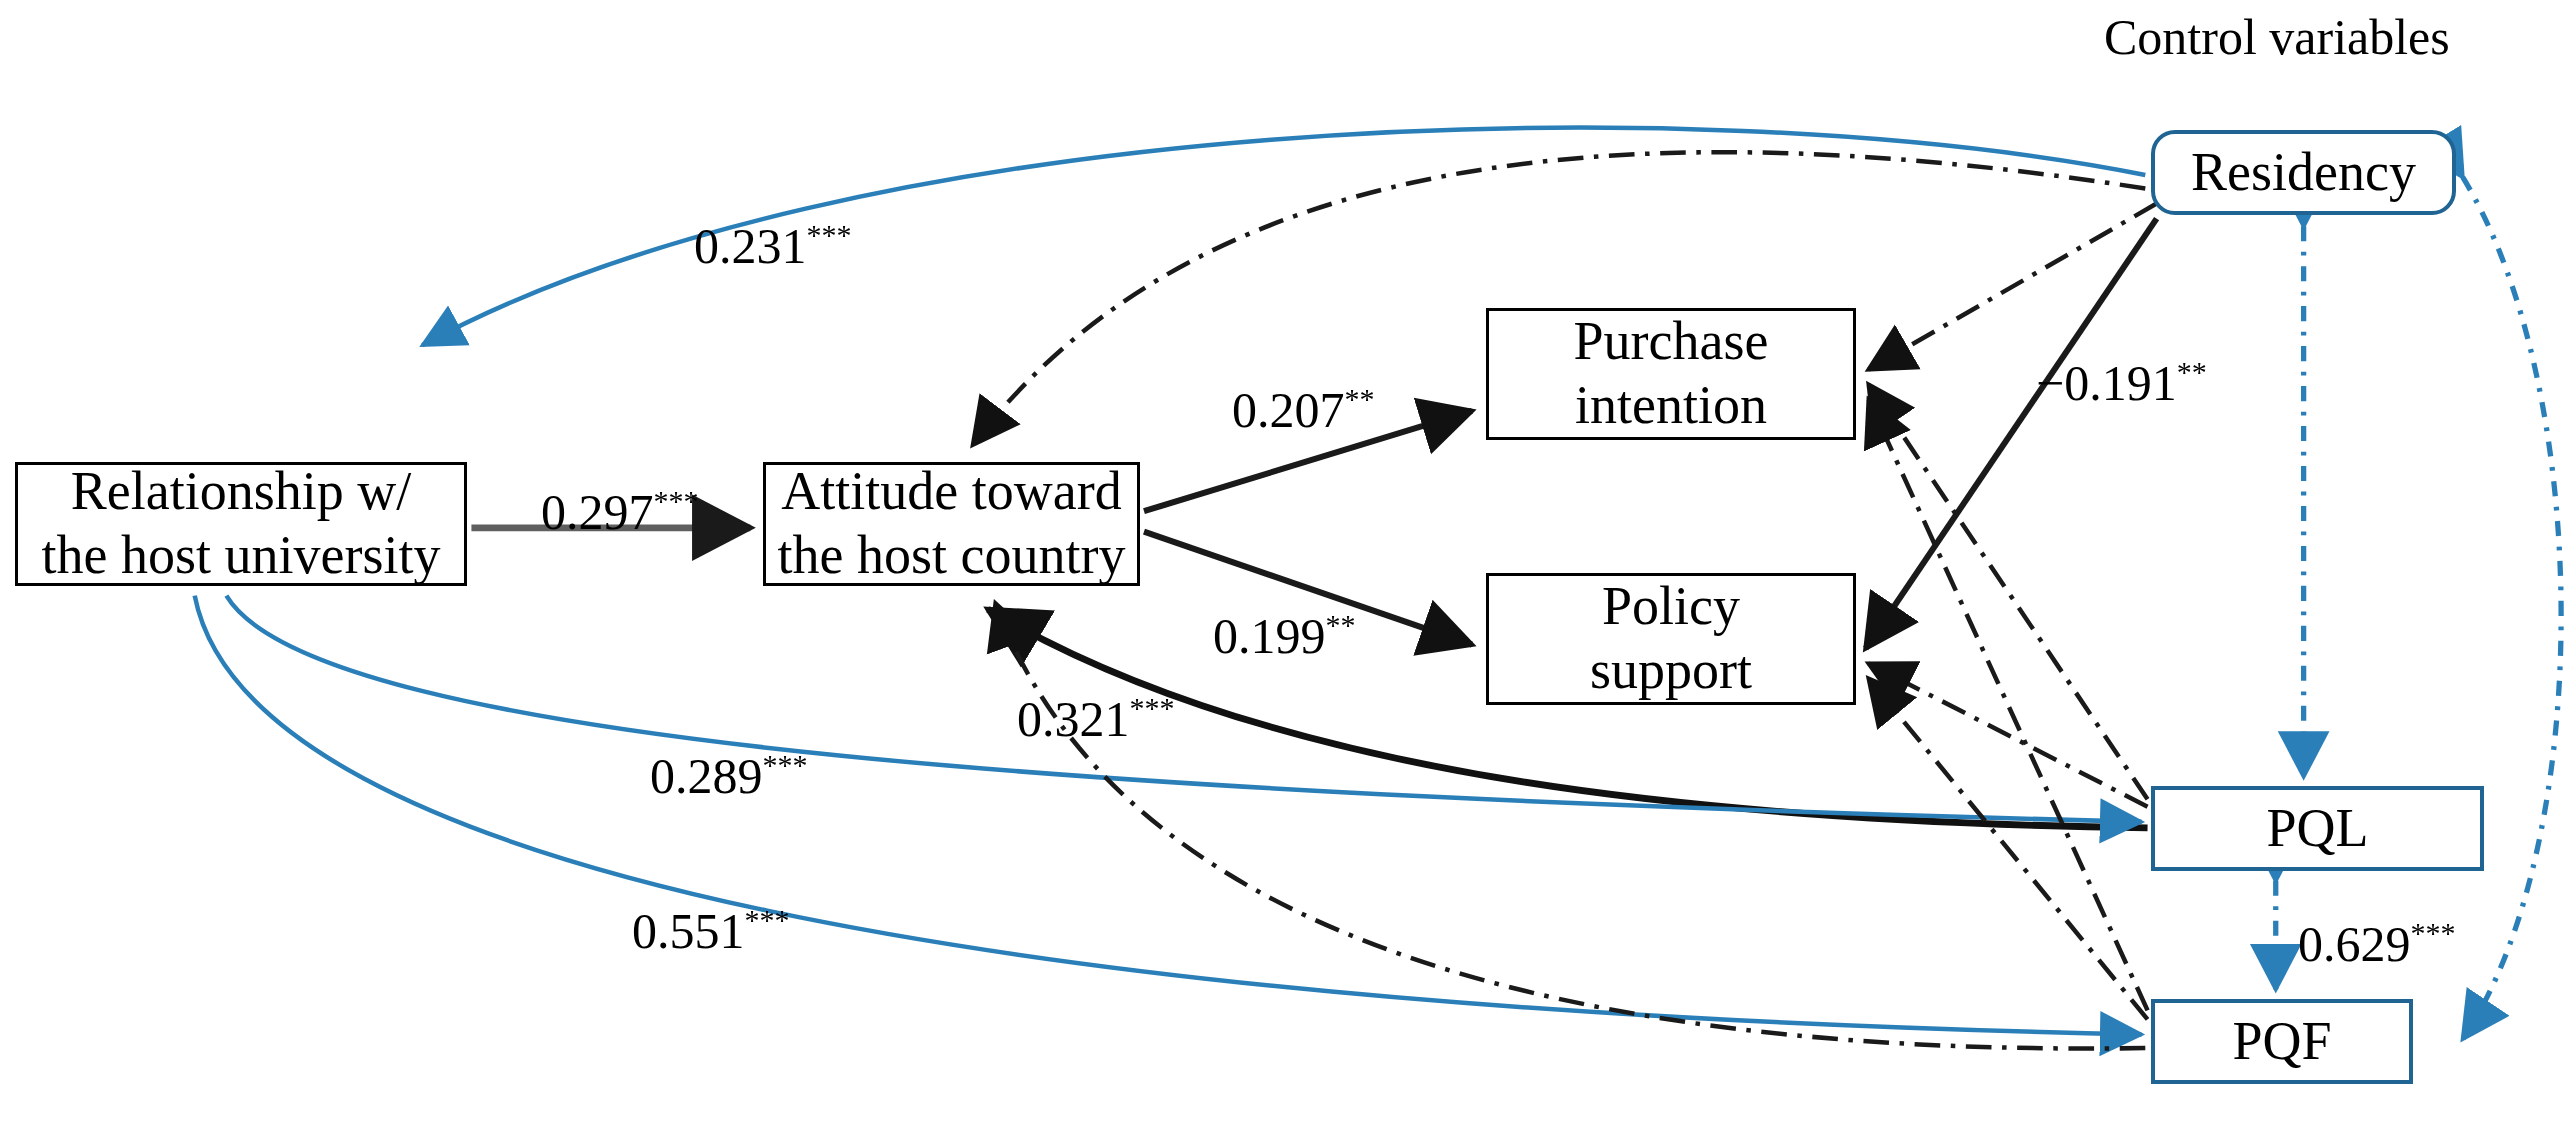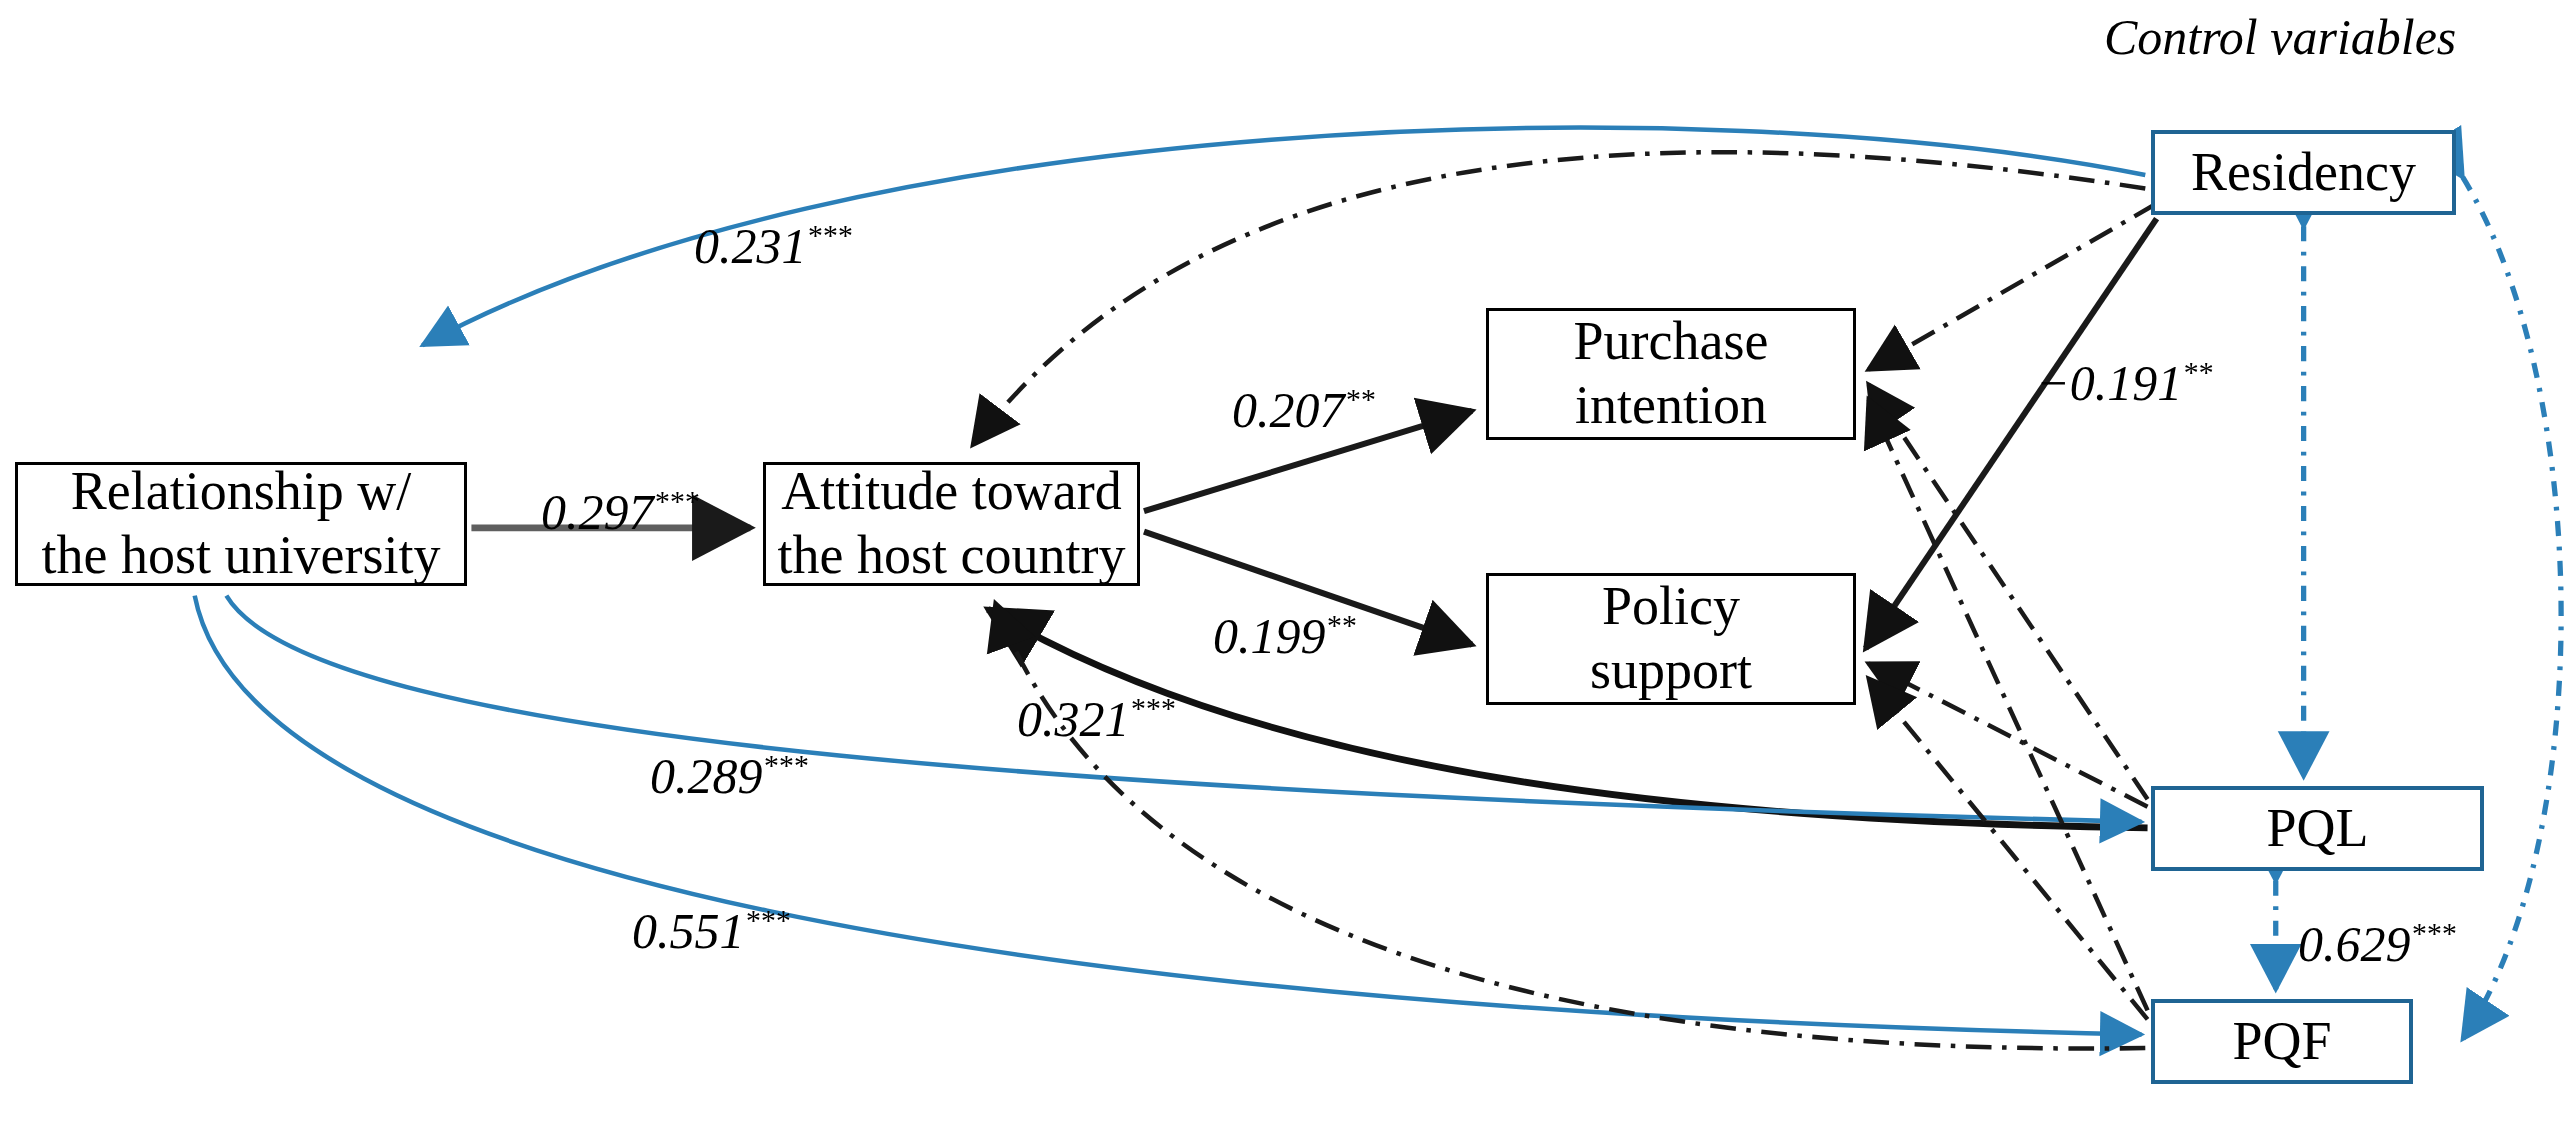--- a/index.html
+++ b/index.html
@@ -57,21 +57,21 @@
     color: #000000;
     white-space: nowrap;
     font-size: 44px;
   }
   .coef .stars {
     font-size: 30px;
     vertical-align: super;
     letter-spacing: 0px;
   }
   .sz-72 { font-size: 54px; }
-  .sz-66 { font-size: 50px; font-style: italic; }
+  .sz-66 { font-size: 50px; }
 </style>
 </head>
 <body>
 
 <div id="stage">
 
   <svg class="layer" viewBox="0 0 3416 1500">
     <defs>
       <marker id="ah-blue" markerWidth="11" markerHeight="11" refX="8.6" refY="5.5" orient="auto" markerUnits="strokeWidth">
         <path d="M0,0.6 L9.4,5.5 L0,10.4 Z" fill="#2b7fb8"></path>
@@ -140,21 +140,21 @@
   <div class="node node-black sz-72" style="left:1486px; top:308px; width:370px; height:132px;">
     <span class="node-label">Purchase
 intention</span>
   </div>
 
   <div class="node node-black sz-72" style="left:1486px; top:573px; width:370px; height:132px;">
     <span class="node-label">Policy
 support</span>
   </div>
 
-  <div class="node node-blue sz-72" style="left:2151px; top:130px; width:305px; height:85px;">
+  <div class="node node-blue sz-72" style="left:2151px; top:130px; width:305px; height:85px;border-radius:24px;">
     <span class="node-label">Residency</span>
   </div>
 
   <div class="node node-blue sz-72" style="left:2151px; top:786px; width:333px; height:85px;">
     <span class="node-label">PQL</span>
   </div>
 
   <div class="node node-blue sz-72" style="left:2151px; top:999px; width:262px; height:85px;">
     <span class="node-label">PQF</span>
   </div>

